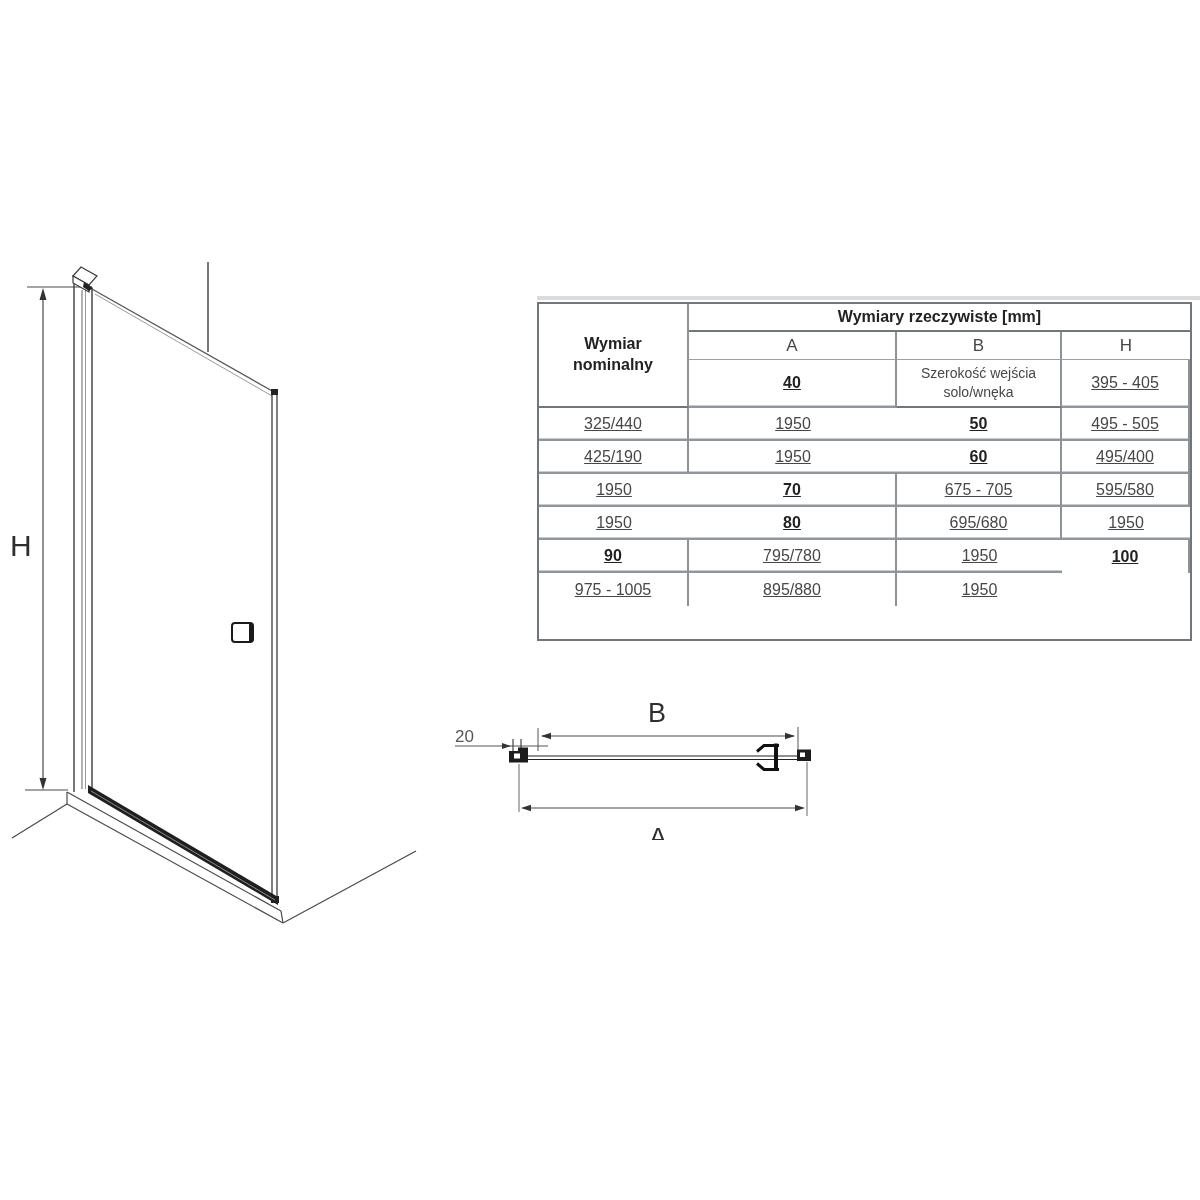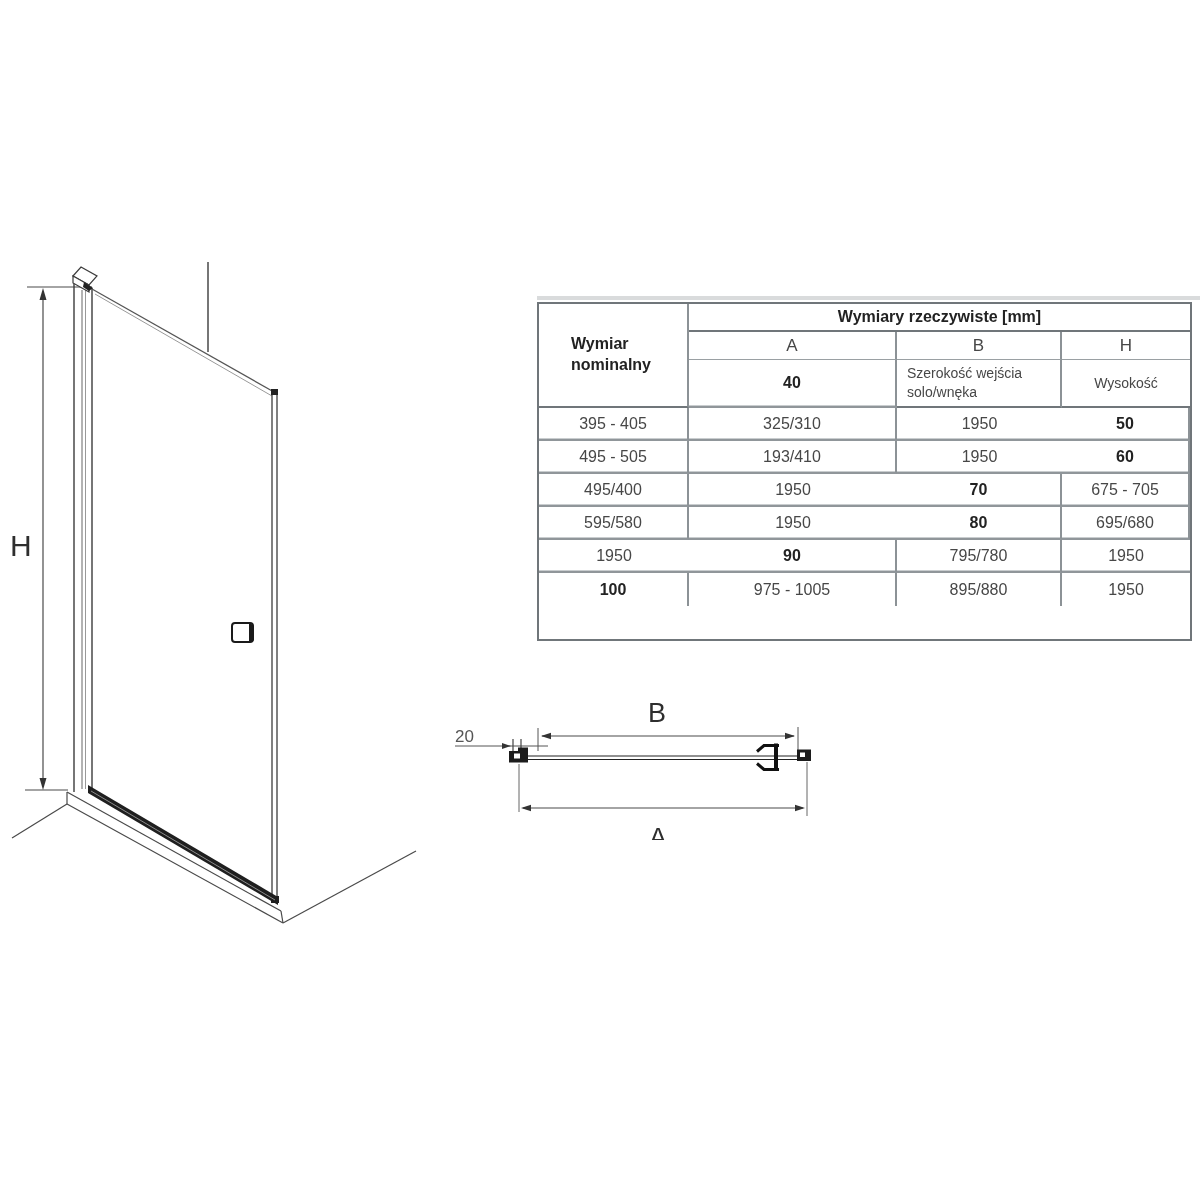--- a/index.html
+++ b/index.html
@@ -4,30 +4,30 @@
 <style>
   html,body{margin:0;padding:0;background:#ffffff;}
   .canvas{position:relative;width:1200px;height:1200px;background:#ffffff;overflow:hidden;
           font-family:"Liberation Sans","DejaVu Sans",sans-serif;}
   svg{position:absolute;}
   .table-shadow{position:absolute;left:537px;top:296px;width:663px;height:4px;background:#d9dbdc;}
   .spec-table{position:absolute;left:537px;top:302px;width:655px;height:339px;
               display:grid;grid-template-columns:150px 208px 165px 1fr;
               grid-template-rows:28px 28px 48px repeat(7,33px);
               border:2px solid #70767a;background:#fff;box-sizing:border-box;color:#3a3a3a;}
-  .c{display:flex;align-items:center;justify-content:center;box-sizing:border-box;}
+  .c{display:flex;align-items:center;justify-content:center;text-align:center;box-sizing:border-box;}
   .vr{border-right:2px solid #8c9296;}
   .nominal-h{grid-row:1/4;grid-column:1;font-weight:bold;font-size:16px;line-height:1.3;
              color:#222;border-bottom:2px solid #70767a;padding:0 32px;}
   .group-h{grid-row:1;grid-column:2/5;font-weight:bold;font-size:16px;color:#222;
            border-bottom:2px solid #70767a;}
   .code-h{grid-row:2;font-size:17px;color:#474747;border-bottom:1px solid #9aa0a3;}
   .desc-h{grid-row:3;font-size:14px;line-height:1.35;color:#474747;
           border-bottom:2px solid #70767a;padding:0 10px;}
-  .dcell{font-size:16px;color:#474747;}
+  .dcell{font-size:16px;color:#474747;text-decoration:underline;}
   .dsep{border-bottom:2px solid #90969a;box-shadow:inset 0 -1px 0 #c9cdcf;}
   .dnom{font-weight:bold;color:#222;}
   text{font-family:"Liberation Sans","DejaVu Sans",sans-serif;}
 </style>
 </head>
 <body>
 
 <div class="canvas">
 
   <svg viewBox="0 240 450 740" style="left:0;top:240px;width:450px;height:740px">
@@ -137,30 +137,29 @@
 
   <div class="spec-table">
     <div class="c nominal-h vr">Wymiar nominalny</div>
     <div class="c group-h">Wymiary rzeczywiste [mm]</div>
 
     <div class="c code-h vr" style="grid-column:2">A</div>
     <div class="c code-h vr" style="grid-column:3">B</div>
     <div class="c code-h" style="grid-column:4">H</div>
 
     <div class="c desc-h vr" style="grid-column:3">Szerokość wejścia solo/wnęka</div>
-    <div class="c desc-h" style="grid-column:4">Wysokość</div>
 
     <div class="c dcell dnom dsep vr">40</div>
     <div class="c dcell dsep vr">395 - 405</div>
-    <div class="c dcell dsep vr">325/310</div>
+    <div class="c dcell dsep vr">325/440</div>
     <div class="c dcell dsep">1950</div>
 
     <div class="c dcell dnom dsep vr">50</div>
     <div class="c dcell dsep vr">495 - 505</div>
-    <div class="c dcell dsep vr">193/410</div>
+    <div class="c dcell dsep vr">425/190</div>
     <div class="c dcell dsep">1950</div>
 
     <div class="c dcell dnom dsep vr">60</div>
     <div class="c dcell dsep vr">495/400</div>
     <div class="c dcell dsep">1950</div>
 
     <div class="c dcell dnom dsep vr">70</div>
     <div class="c dcell dsep vr">675 - 705</div>
     <div class="c dcell dsep vr">595/580</div>
     <div class="c dcell dsep">1950</div>

